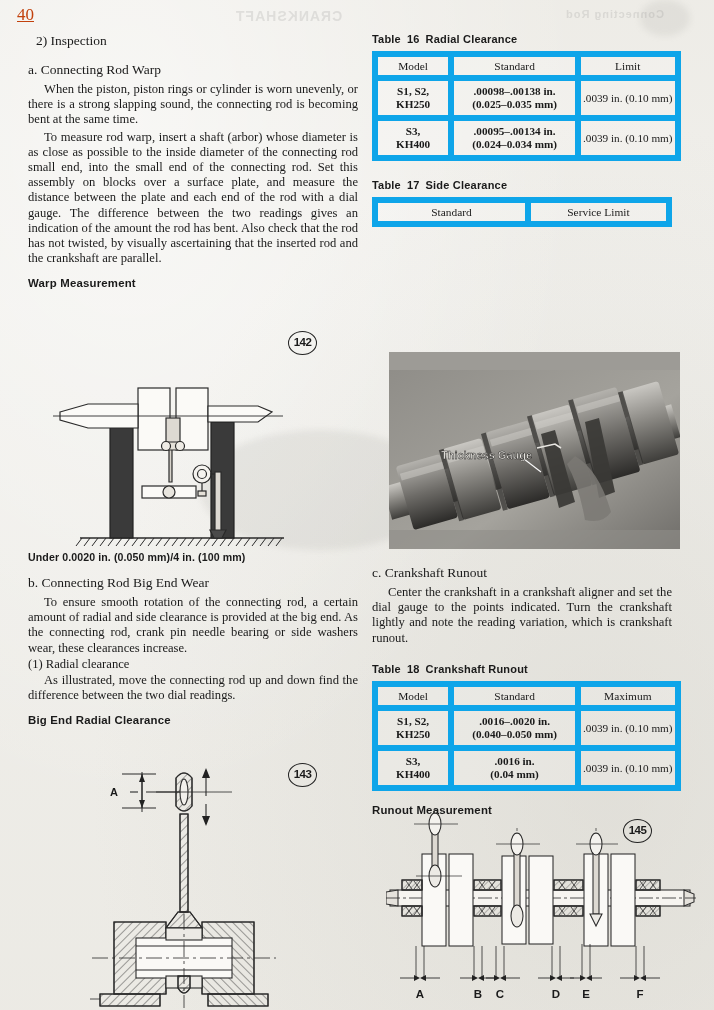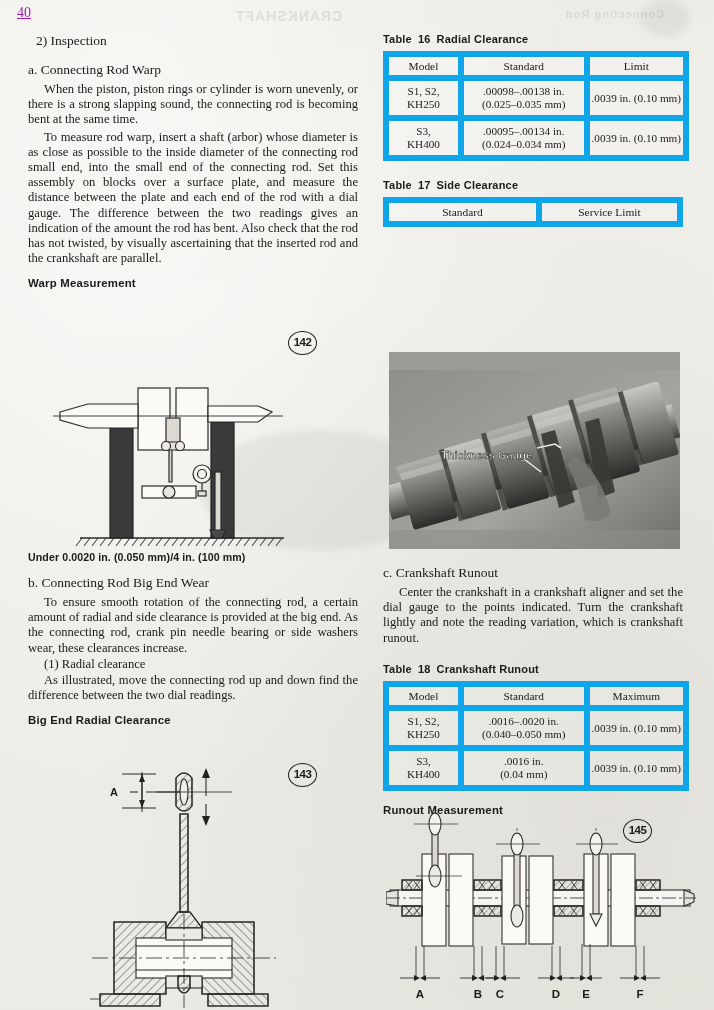--- a/index.html
+++ b/index.html
@@ -16,36 +16,36 @@
   .page:before{
     content:"";position:absolute;inset:0;
     background:
       radial-gradient(ellipse at 18% 12%, rgba(255,255,255,.55), rgba(255,255,255,0) 55%),
       radial-gradient(ellipse at 85% 78%, rgba(210,208,200,.45), rgba(255,255,255,0) 60%),
       linear-gradient(180deg, rgba(236,234,228,.6), rgba(243,242,238,.2) 30%, rgba(232,230,223,.55));
     pointer-events:none;
   }
   .pgnum{
     position:absolute;left:17px;top:5px;
-    font-size:14px;font-family:"Liberation Serif",serif;color:#a21caf;text-decoration:underline;
+    font-size:17px;font-family:"Liberation Serif",serif;color:#c2410c;text-decoration:underline;
   }
   
   .bleed{
     position:absolute;color:rgba(120,120,120,.17);
     font-family:"Liberation Sans",sans-serif;font-weight:bold;
     transform:scaleX(-1);letter-spacing:1px;pointer-events:none;
   }
   .bleed.b1{left:235px;top:8px;font-size:14px;}
   .bleed.b2{left:565px;top:8px;font-size:11px;}
   .smudge{position:absolute;pointer-events:none;
     background:rgba(150,148,142,.14);filter:blur(3px);border-radius:50%;}
 
   .col{position:absolute;top:0;}
   .colL{left:28px;width:330px;}
-  .colR{left:383px;width:300px;}
+  .colR{left:372px;width:300px;}
 
   h3.sec{font-size:13.5px;font-weight:normal;margin:0;}
   p.body{
     font-size:12.6px;line-height:15.2px;margin:0;
     text-align:justify;text-justify:inter-word;
   }
   p.body .ind{display:inline-block;width:16px;}
   .hdbold{
     font-family:"Liberation Sans",sans-serif;
     font-size:11.4px;font-weight:bold;letter-spacing:.2px;
@@ -60,21 +60,21 @@
     border-collapse:collapse;width:100%;
     font-family:"Liberation Serif",serif;font-size:11.2px;
     background:rgba(255,255,255,.18);
   }
   table.man td,table.man th{
     border:6px solid #0ea5e9;
     text-align:center;vertical-align:middle;
     padding:3px 2px;font-weight:normal;
   }
   table.man th{font-size:11.4px;padding:3px 2px;}
-  table.man td.two{line-height:13px;padding:4px 18px;}
+  table.man td.two{line-height:13px;padding:4px 18px;font-weight:bold;}
   .nowrapc{white-space:nowrap;}
 
   .figcap{
     font-family:"Liberation Sans",sans-serif;
     font-size:10.6px;font-weight:bold;text-align:left;letter-spacing:.1px;
   }
   .fignum{
     position:absolute;width:27px;height:22px;border:1.6px solid #222;
     border-radius:50%;font-family:"Liberation Sans",sans-serif;
     font-size:11.5px;font-weight:bold;line-height:21px;text-align:center;
@@ -178,21 +178,21 @@
         <path d="M162 170 L178 170 L174 178 L166 178 Z" fill="#4a4a4a"></path>
       </g>
     </svg>
   </div>
 
   <div class="figcap" style="position:absolute;left:28px;top:551px;width:330px;">Under 0.0020 in. (0.050 mm)/4 in. (100 mm)</div>
 
   <div class="col colL" style="top:575px;">
     <h3 class="sec">b. Connecting Rod Big End Wear</h3>
     <p class="body" style="margin-top:4px;"><span class="ind"></span><span>To ensure smooth rotation of the connecting rod, a certain amount of radial and side clearance is provided at the big end. As the connecting rod, crank pin needle bearing or side washers wear, these clearances increase.</span></p>
-    <p class="body" style="margin-top:1px;margin-left:16px;">(1)    Radial clearance</p>
+    <p class="body" style="margin-top:1px;margin-left:0;">(1)    Radial clearance</p>
     <p class="body" style="margin-top:1px;"><span class="ind"></span><span>As illustrated, move the connecting rod up and down find the difference between the two dial readings.</span></p>
     <div class="hdbold" style="margin-top:11px;">Big End Radial Clearance</div>
   </div>
 
   <div class="fignum" style="left:288px;top:763px;">143</div>
 
   <div class="figbox" style="left:80px;top:762px;">
     <svg width="240" height="248" viewBox="0 0 240 248">
       <defs>
         <pattern id="h45" width="6" height="6" patternUnits="userSpaceOnUse" patternTransform="rotate(45)">

